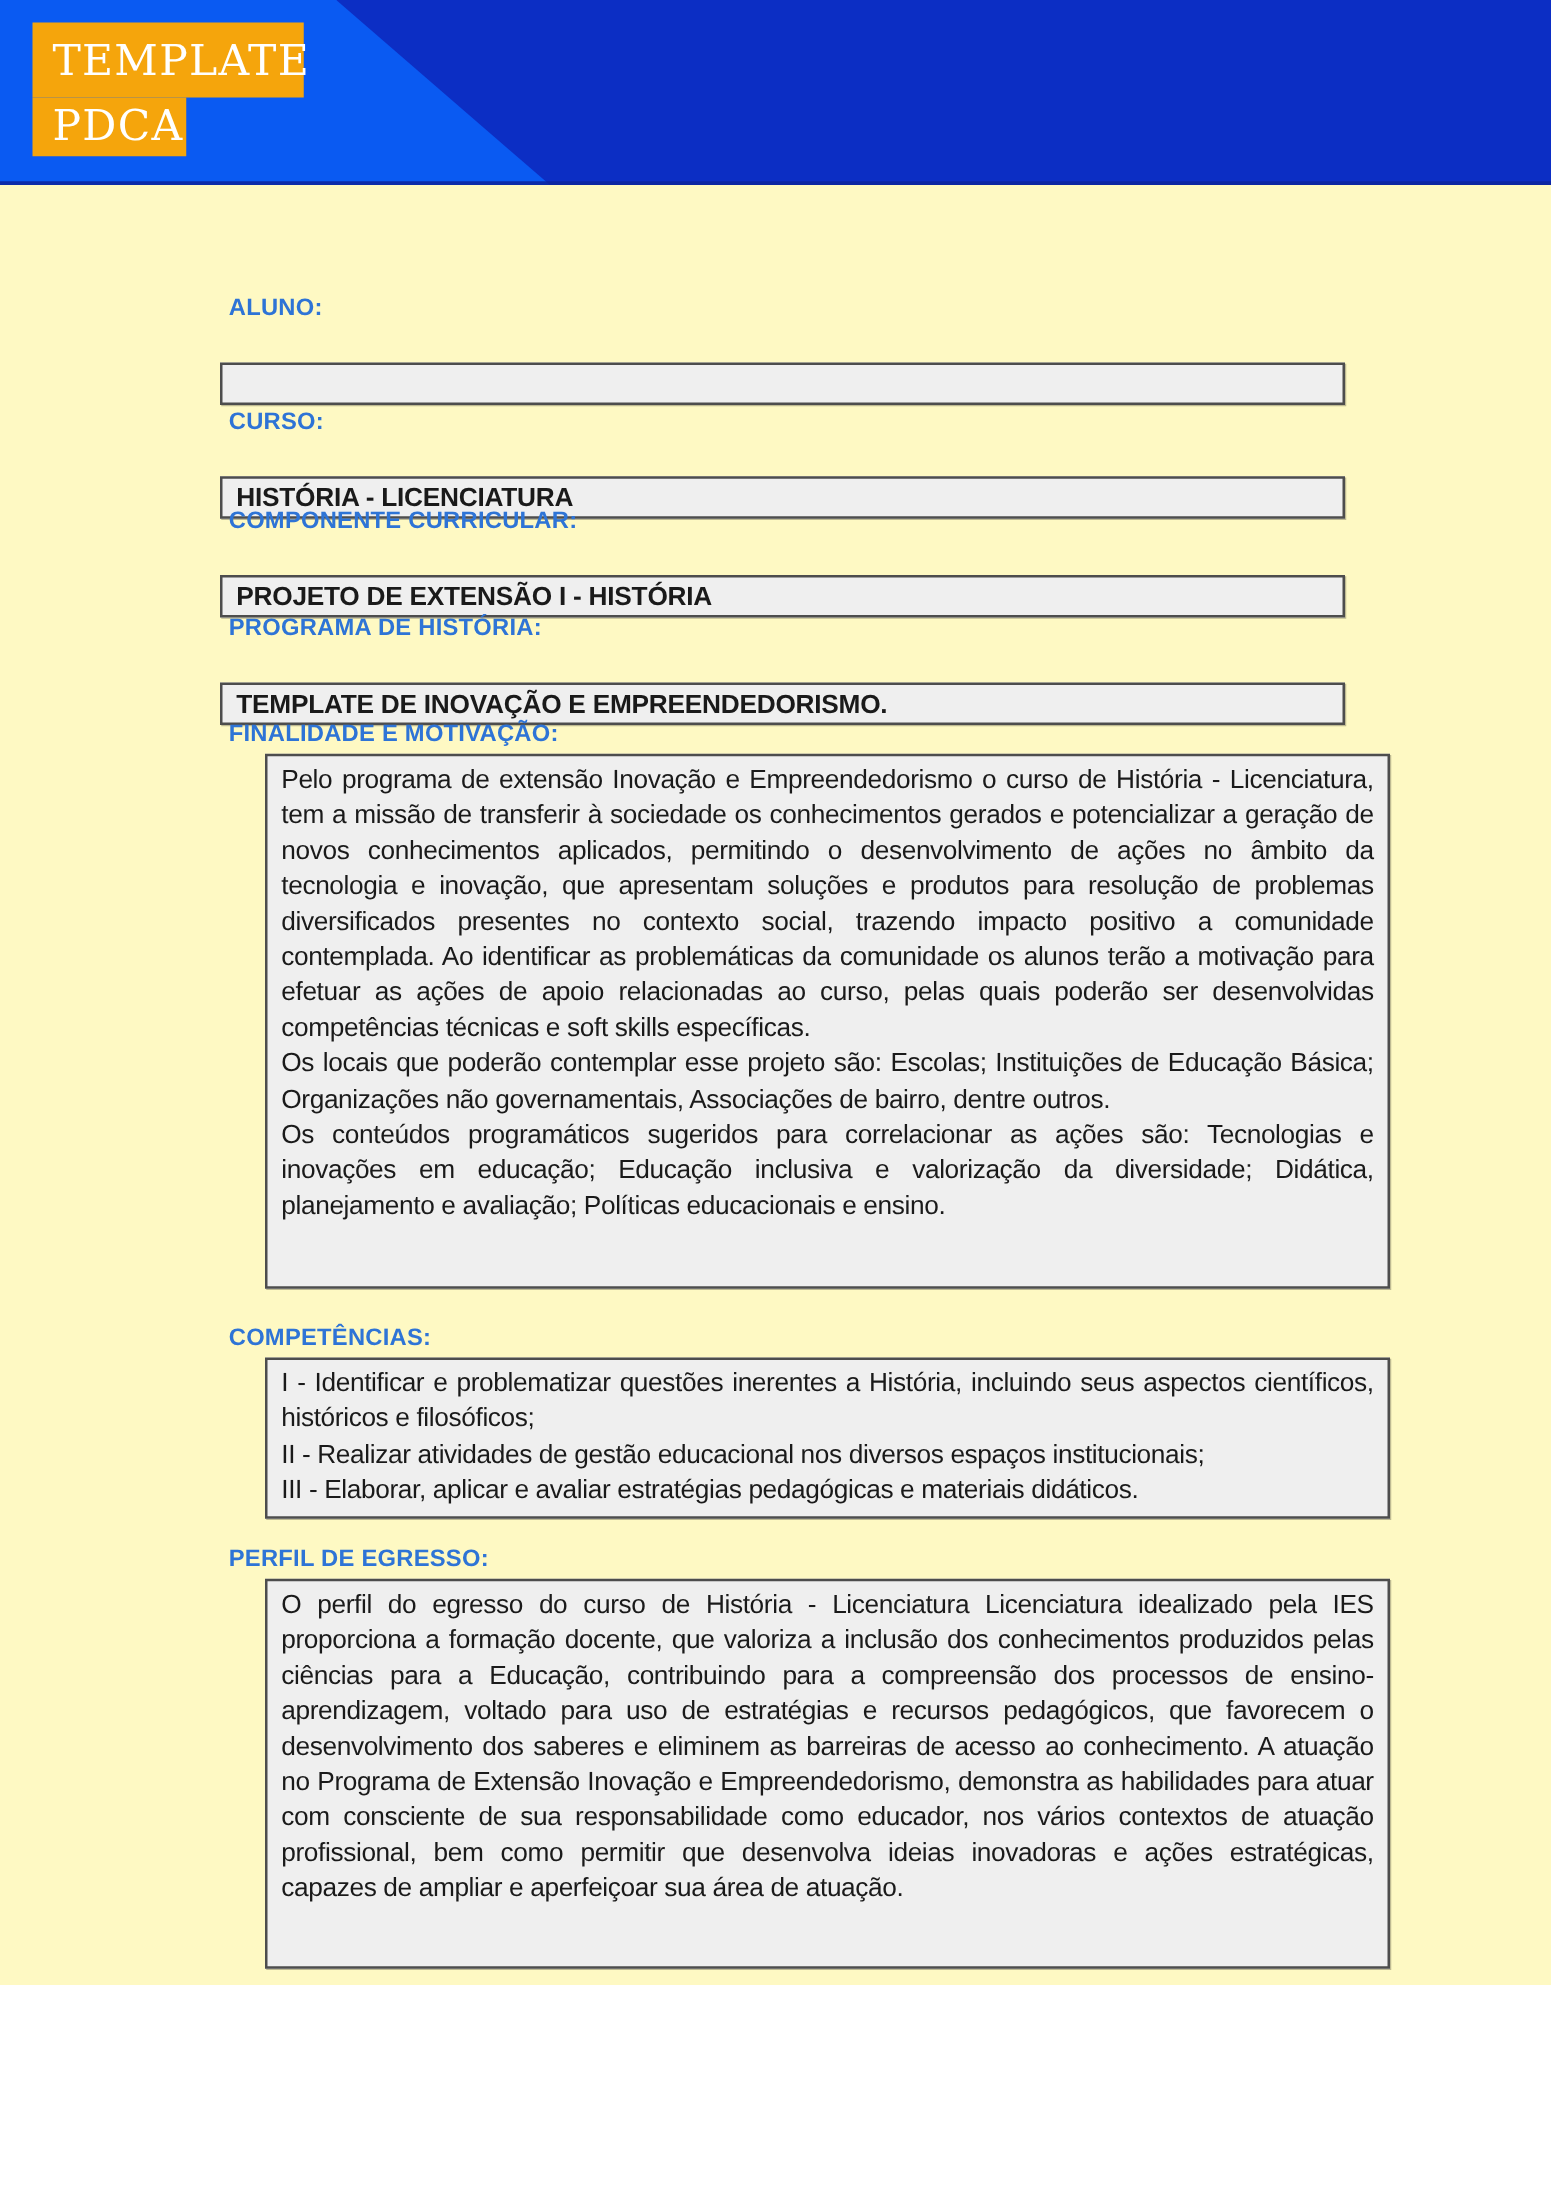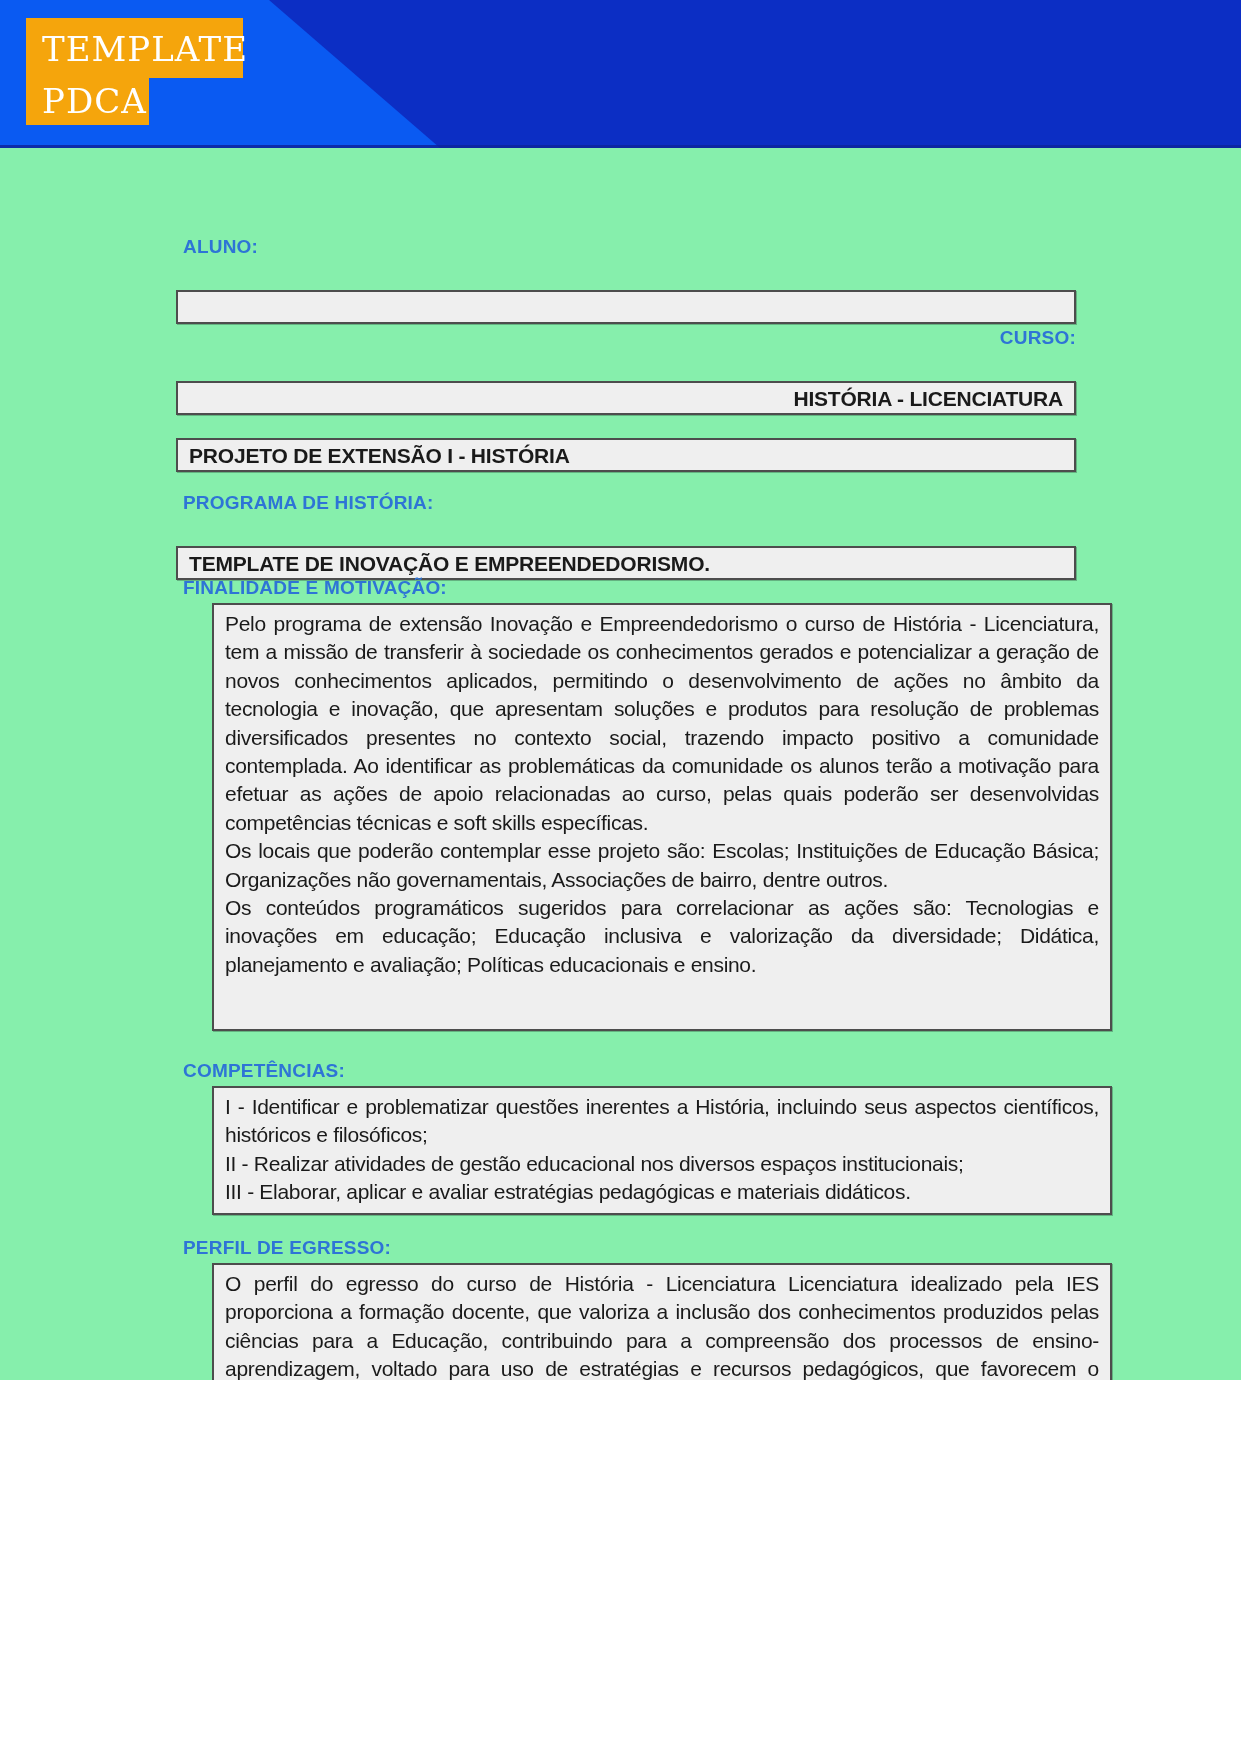--- a/index.html
+++ b/index.html
@@ -1,17 +1,17 @@
 <!DOCTYPE html>
 <html><head>
 <meta charset="utf-8">
 <style>
   html,body { margin:0; padding:0; background:#ffffff; }
   .page {
-    position:relative; width:1241px; height:1380px; background:#86efac;
+    position:relative; width:1241px; height:1588px; background:#fef9c3;
     font-family:"Liberation Sans", sans-serif; color:#1a1a1a; overflow:hidden;
   }
 
   
   .banner { position:absolute; top:0; left:0; width:1241px; height:148px; background:#0a5af2; }
   .banner .dark-diagonal {
     position:absolute; top:0; left:0; width:1241px; height:148px;
     background:#0c2ec4;
     clip-path:polygon(269px 0, 1241px 0, 1241px 148px, 440px 148px);
   }
@@ -43,21 +43,21 @@
     height:34px; padding:2px 11px; font-size:21px; line-height:28px;
     font-weight:bold; letter-spacing:-0.2px; white-space:nowrap; overflow:hidden;margin-top:32px;
   }
   .text-box { padding:5px 11px 6px 11px;margin-left:36px; }
   .text-box p {
     margin:0; font-size:21px; line-height:28.4px; letter-spacing:-0.3px;
     text-align:justify;
   }
 
   .sec-aluno        { top:236px; }
-  .sec-curso        { top:327px;text-align:right; }
+  .sec-curso        { top:327px; }
   .sec-componente   { top:406px; }
   .sec-programa     { top:492px; }
   .sec-finalidade   { top:577px; }
   .sec-competencias { top:1060px; }
   .sec-perfil       { top:1237px; }
 
   .finalidade-box   { min-height:428px; }
   .competencias-box { min-height:126px; }
   .perfil-box       { min-height:312px; }
 
@@ -88,20 +88,21 @@
     <span class="sec-label">ALUNO:</span>
     <div class="box field-box"></div>
   </div>
 
   <div class="section sec-curso">
     <span class="sec-label">CURSO:</span>
     <div class="box field-box">HISTÓRIA - LICENCIATURA</div>
   </div>
 
   <div class="section sec-componente">
+    <span class="sec-label">COMPONENTE CURRICULAR:</span>
     <div class="box field-box">PROJETO DE EXTENSÃO I - HISTÓRIA</div>
   </div>
 
   <div class="section sec-programa">
     <span class="sec-label">PROGRAMA DE HISTÓRIA:</span>
     <div class="box field-box">TEMPLATE DE INOVAÇÃO E EMPREENDEDORISMO.</div>
   </div>
 
   <div class="section sec-finalidade">
     <span class="sec-label">FINALIDADE E MOTIVAÇÃO:</span>

